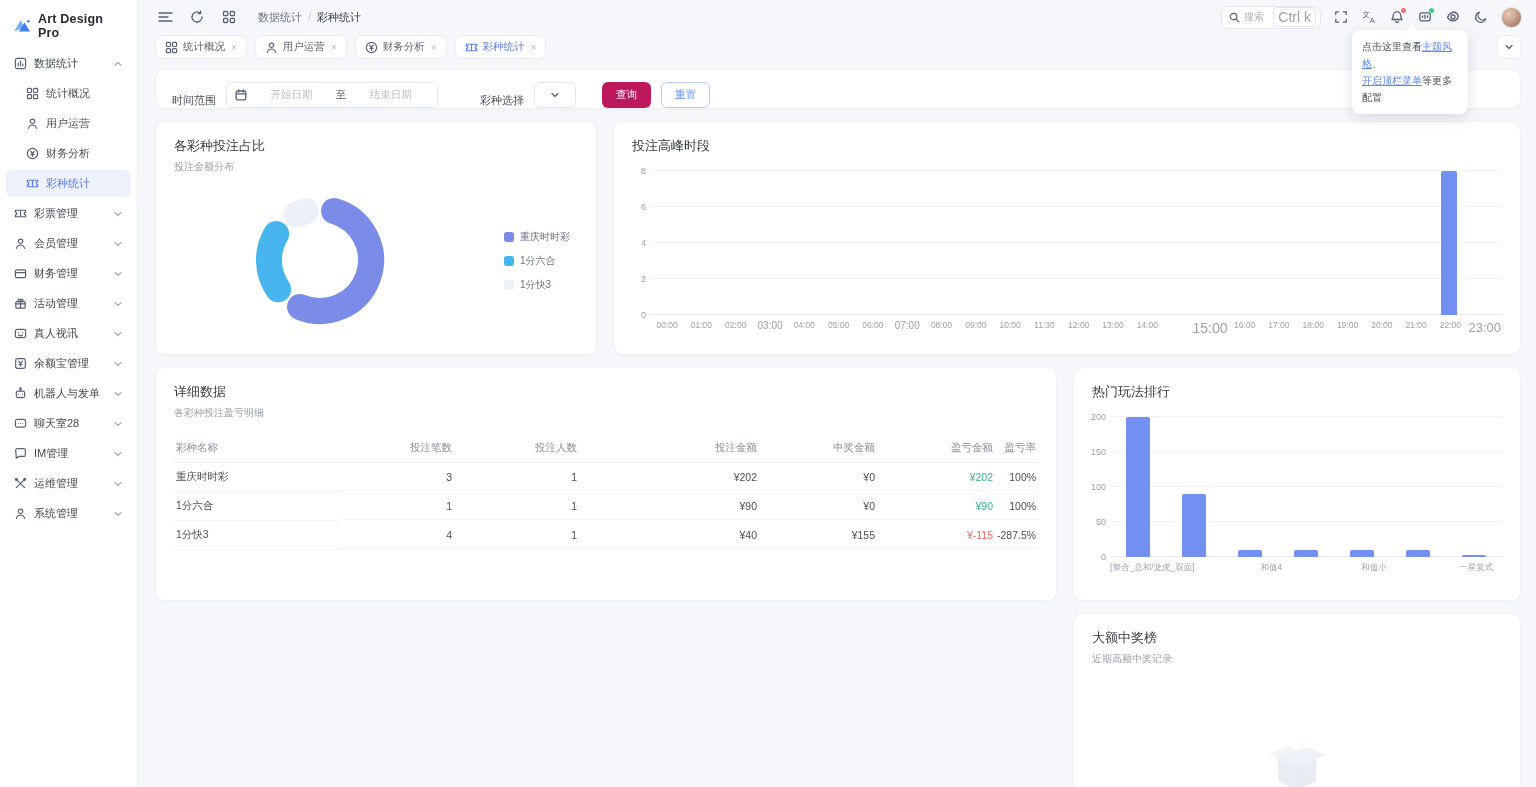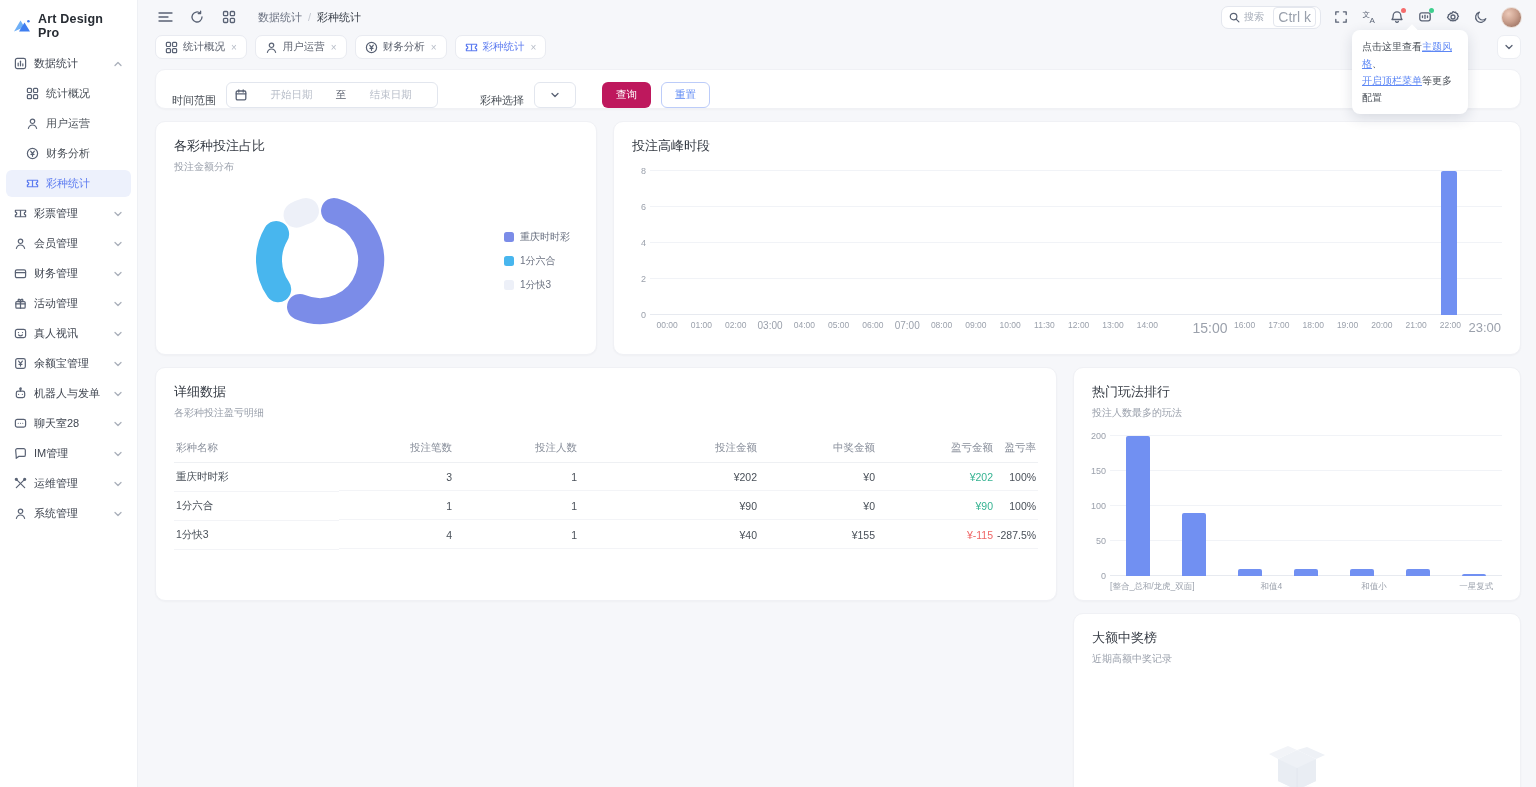--- a/index.html
+++ b/index.html
@@ -676,21 +676,20 @@
               <div>1</div>
               <div>¥40</div>
               <div>¥155</div>
               <div class="profit-neg">¥-115</div>
               <div>-287.5%</div>
             </div>
           </div>
       </div>
       <div class="card card-pad cardD">
         <div class="c-title">热门玩法排行</div>
-        <div class="c-sub">投注人数最多的玩法</div>
         <div id="plays-chart">
             <div class="bar-chart">
               <div class="bc-ylabels" style="height: 140px;">
                 <span style="bottom: 0px; transform: translateY(50%);">0</span>
                 <span style="bottom: 35px; transform: translateY(50%);">50</span>
                 <span style="bottom: 70px; transform: translateY(50%);">100</span>
                 <span style="bottom: 105px; transform: translateY(50%);">150</span>
                 <span style="bottom: 140px; transform: translateY(50%);">200</span>
               </div>
               <div class="bc-main">

